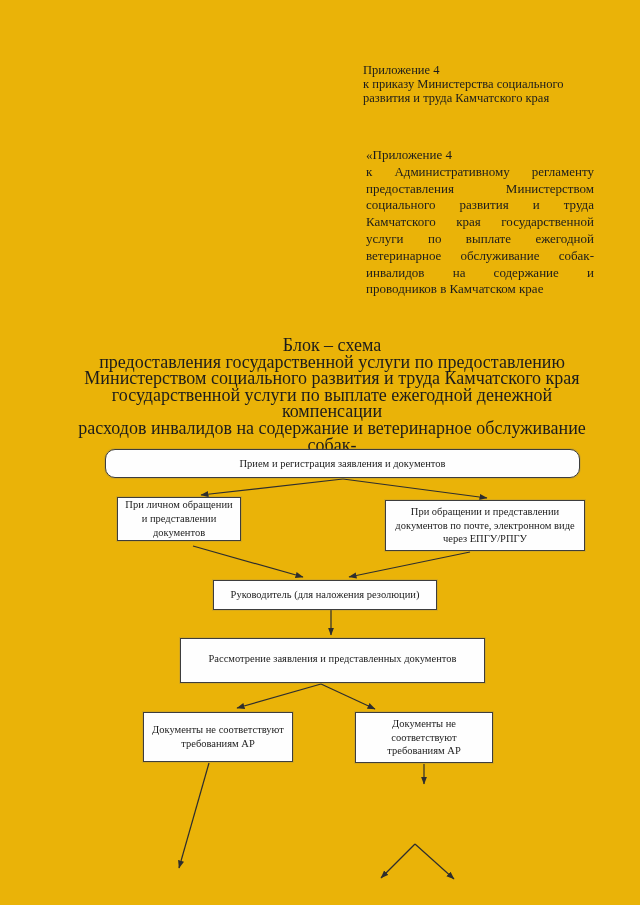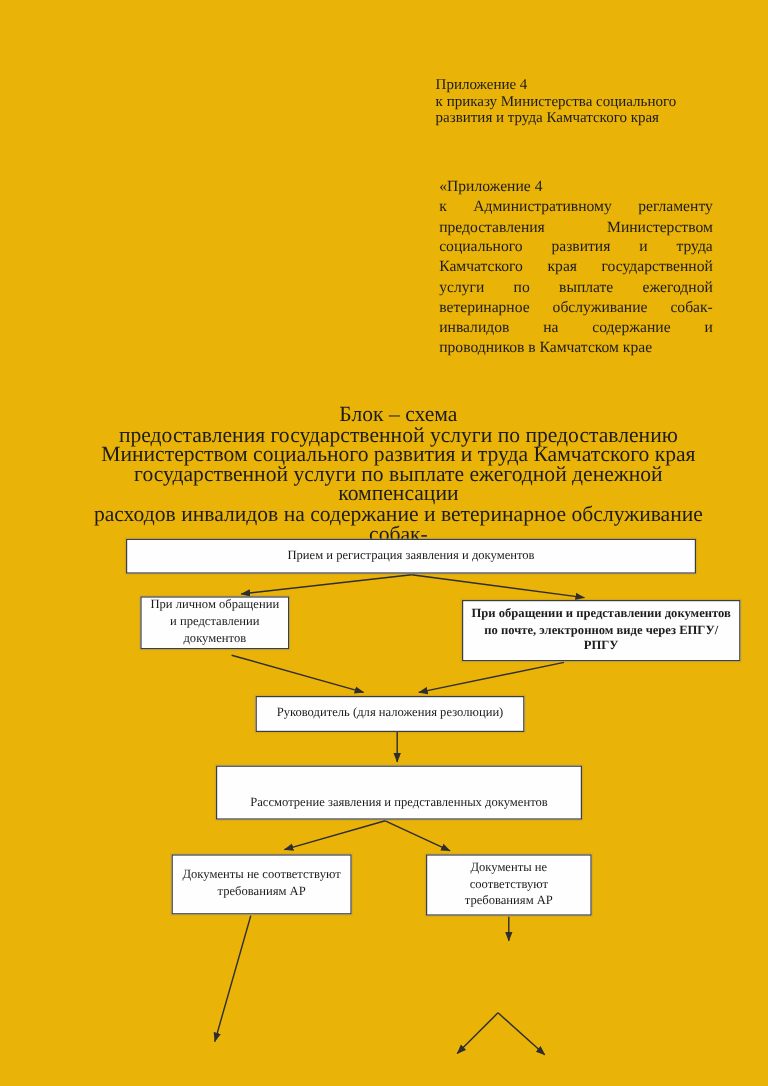--- a/index.html
+++ b/index.html
@@ -44,25 +44,25 @@
     background: #fefefe;
     font-size: 10.5px;
     line-height: 1.32;
     text-align: center;
     display: flex;
     align-items: center;
     justify-content: center;
     padding: 2px 6px;
     box-shadow: 0 0 0 1px rgba(120,120,120,0.18);
   }
-  .fbox.top-align { align-items: flex-start; padding-top: 24px; }
+  .fbox.top-align { align-items: flex-start; padding-top: 13px; }
 
-  .b-reception   { left: 105px; top: 449px; width: 475px; height: 29px; }
+  .b-reception   { left: 105px; top: 449px; width: 475px; height: 29px; border-radius: 10px; }
   .b-inperson    { left: 117px; top: 497px; width: 124px; height: 44px; }
-  .b-bymail      { left: 385px; top: 500px; width: 232px; height: 51px; font-weight: bold; }
+  .b-bymail      { left: 385px; top: 500px; width: 200px; height: 51px; }
   .b-head        { left: 213px; top: 580px; width: 224px; height: 30px; }
   .b-review      { left: 180px; top: 638px; width: 305px; height: 45px; }
   .b-docs-left   { left: 143px; top: 712px; width: 150px; height: 50px; }
   .b-docs-right  { left: 355px; top: 712px; width: 138px; height: 51px; padding: 2px 10px; }
   .b-interagency { left: 297px; top: 787px; width: 281px; height: 56px; }
 
   .arrows { left: 0; top: 0; pointer-events: none; }
   .arrows line { stroke: #2e2e2e; stroke-width: 1.2; }
 </style>
 </head>

